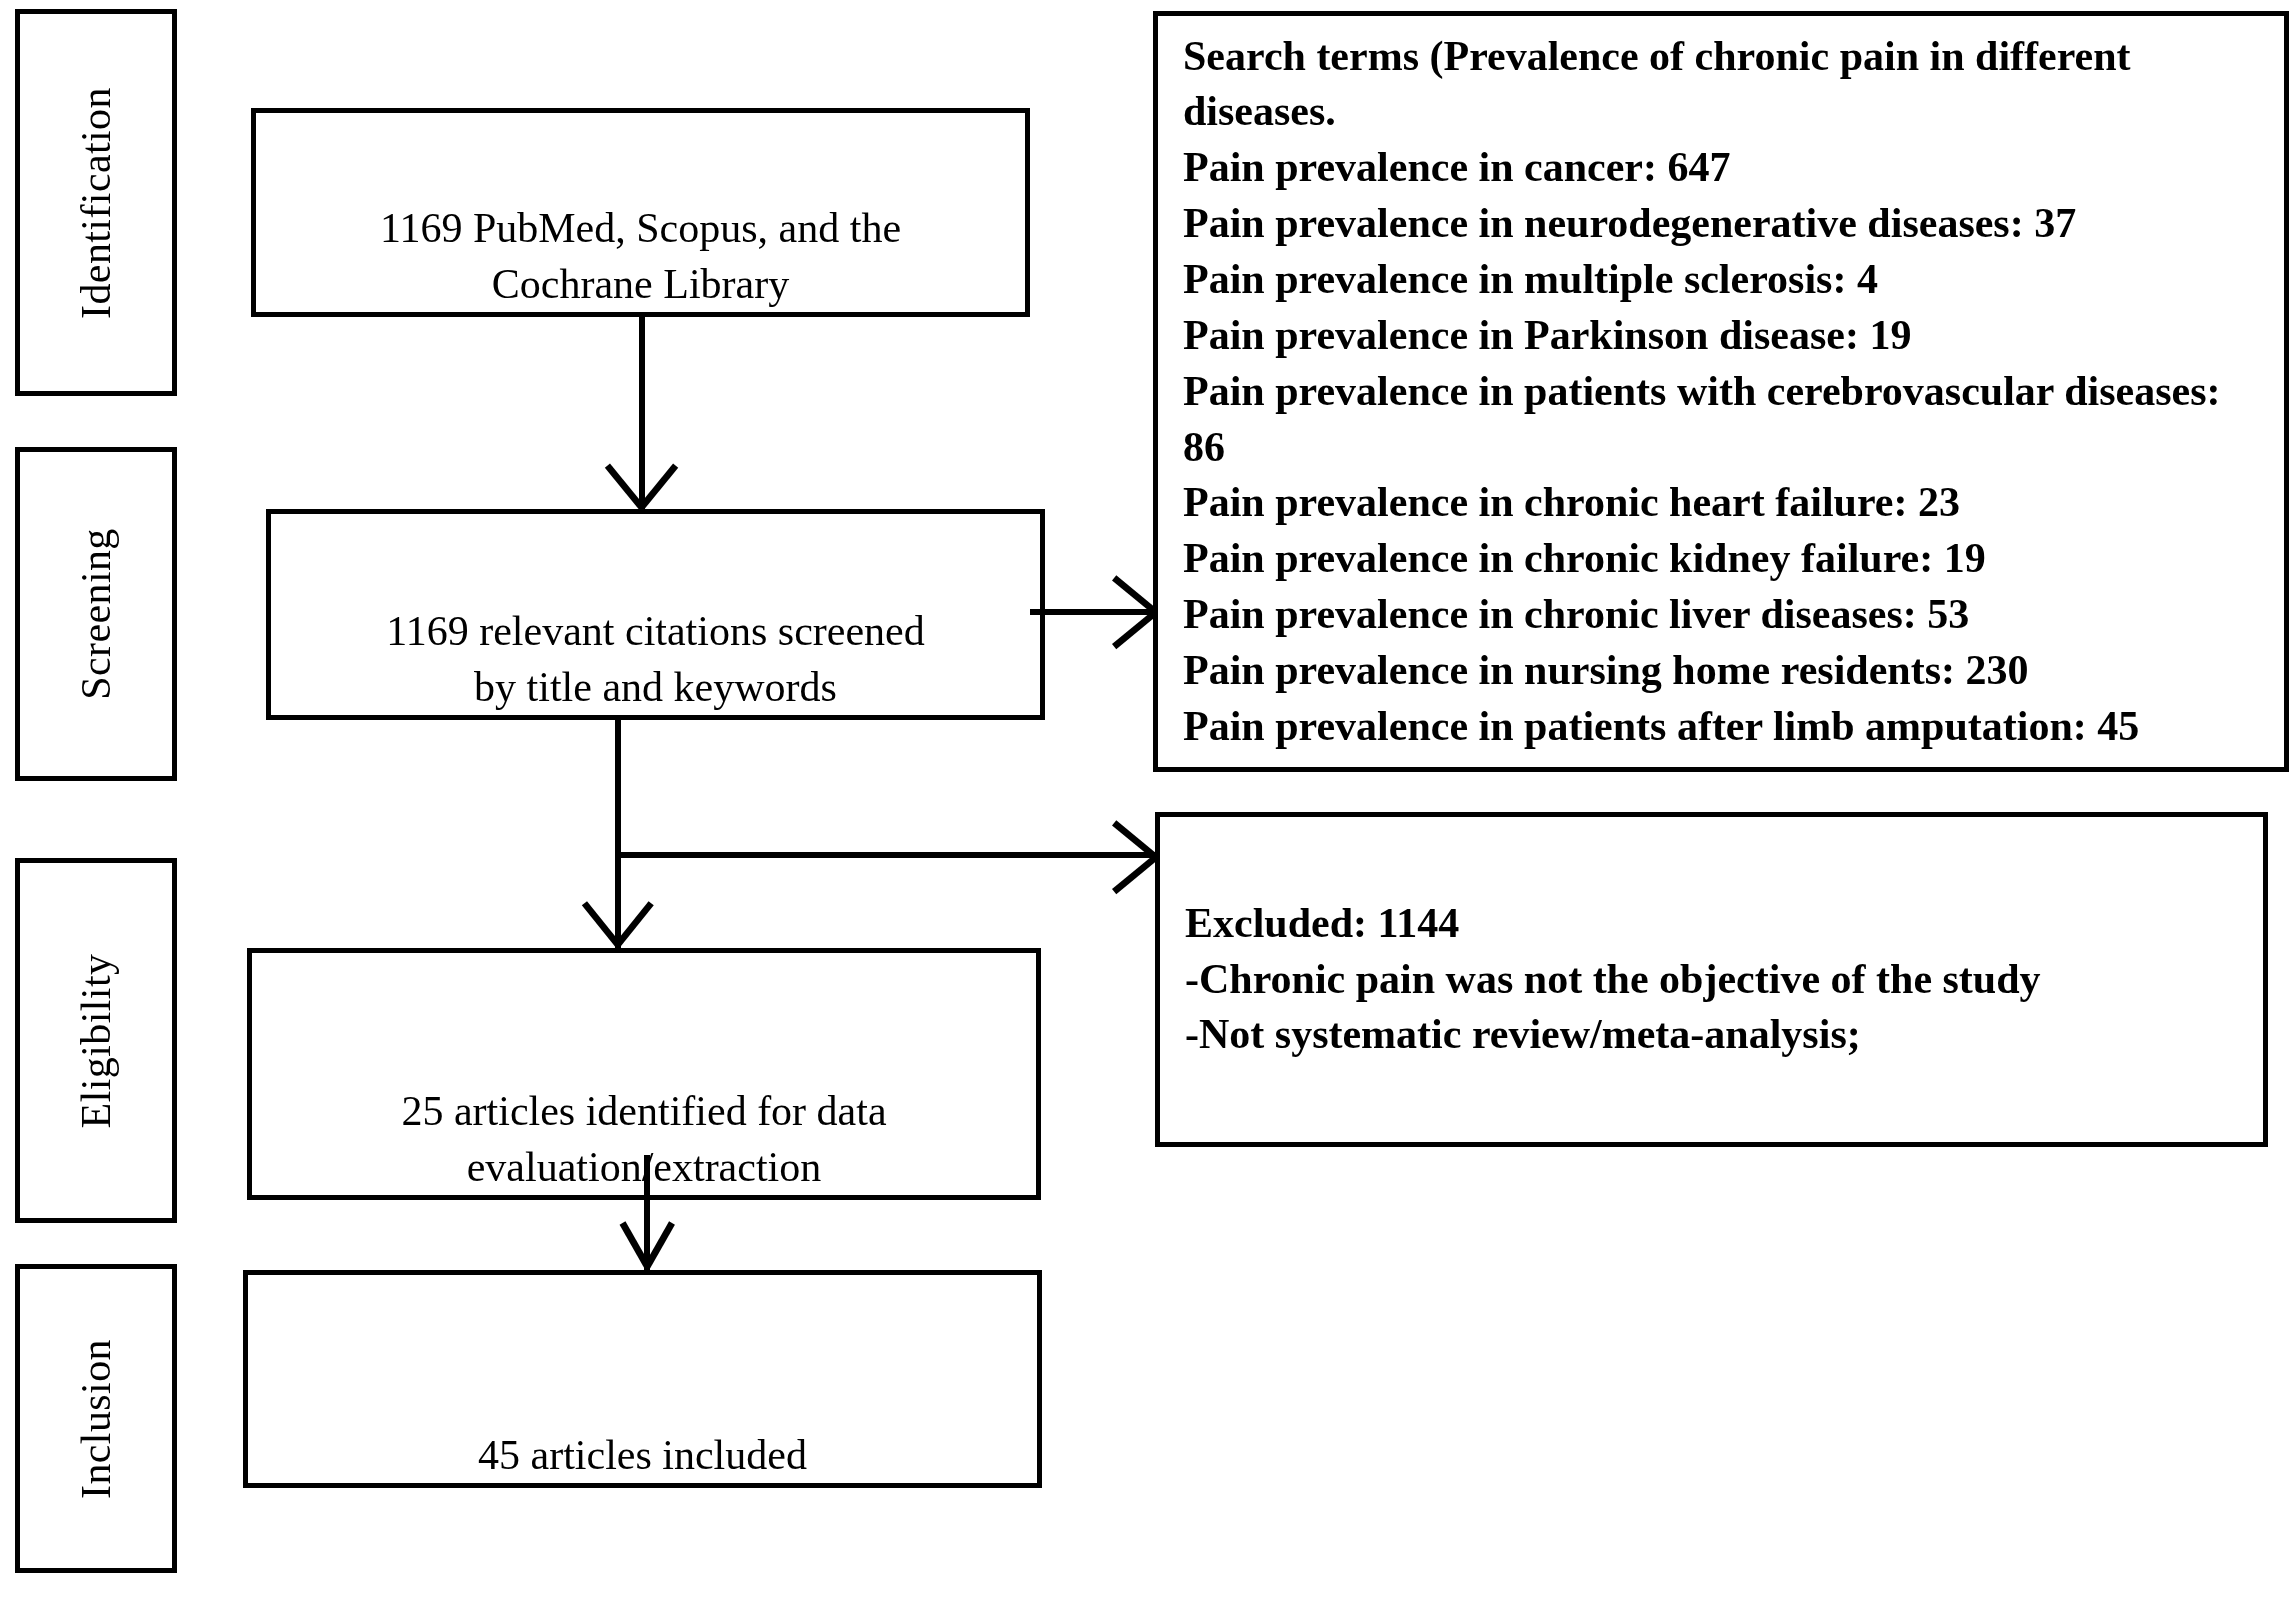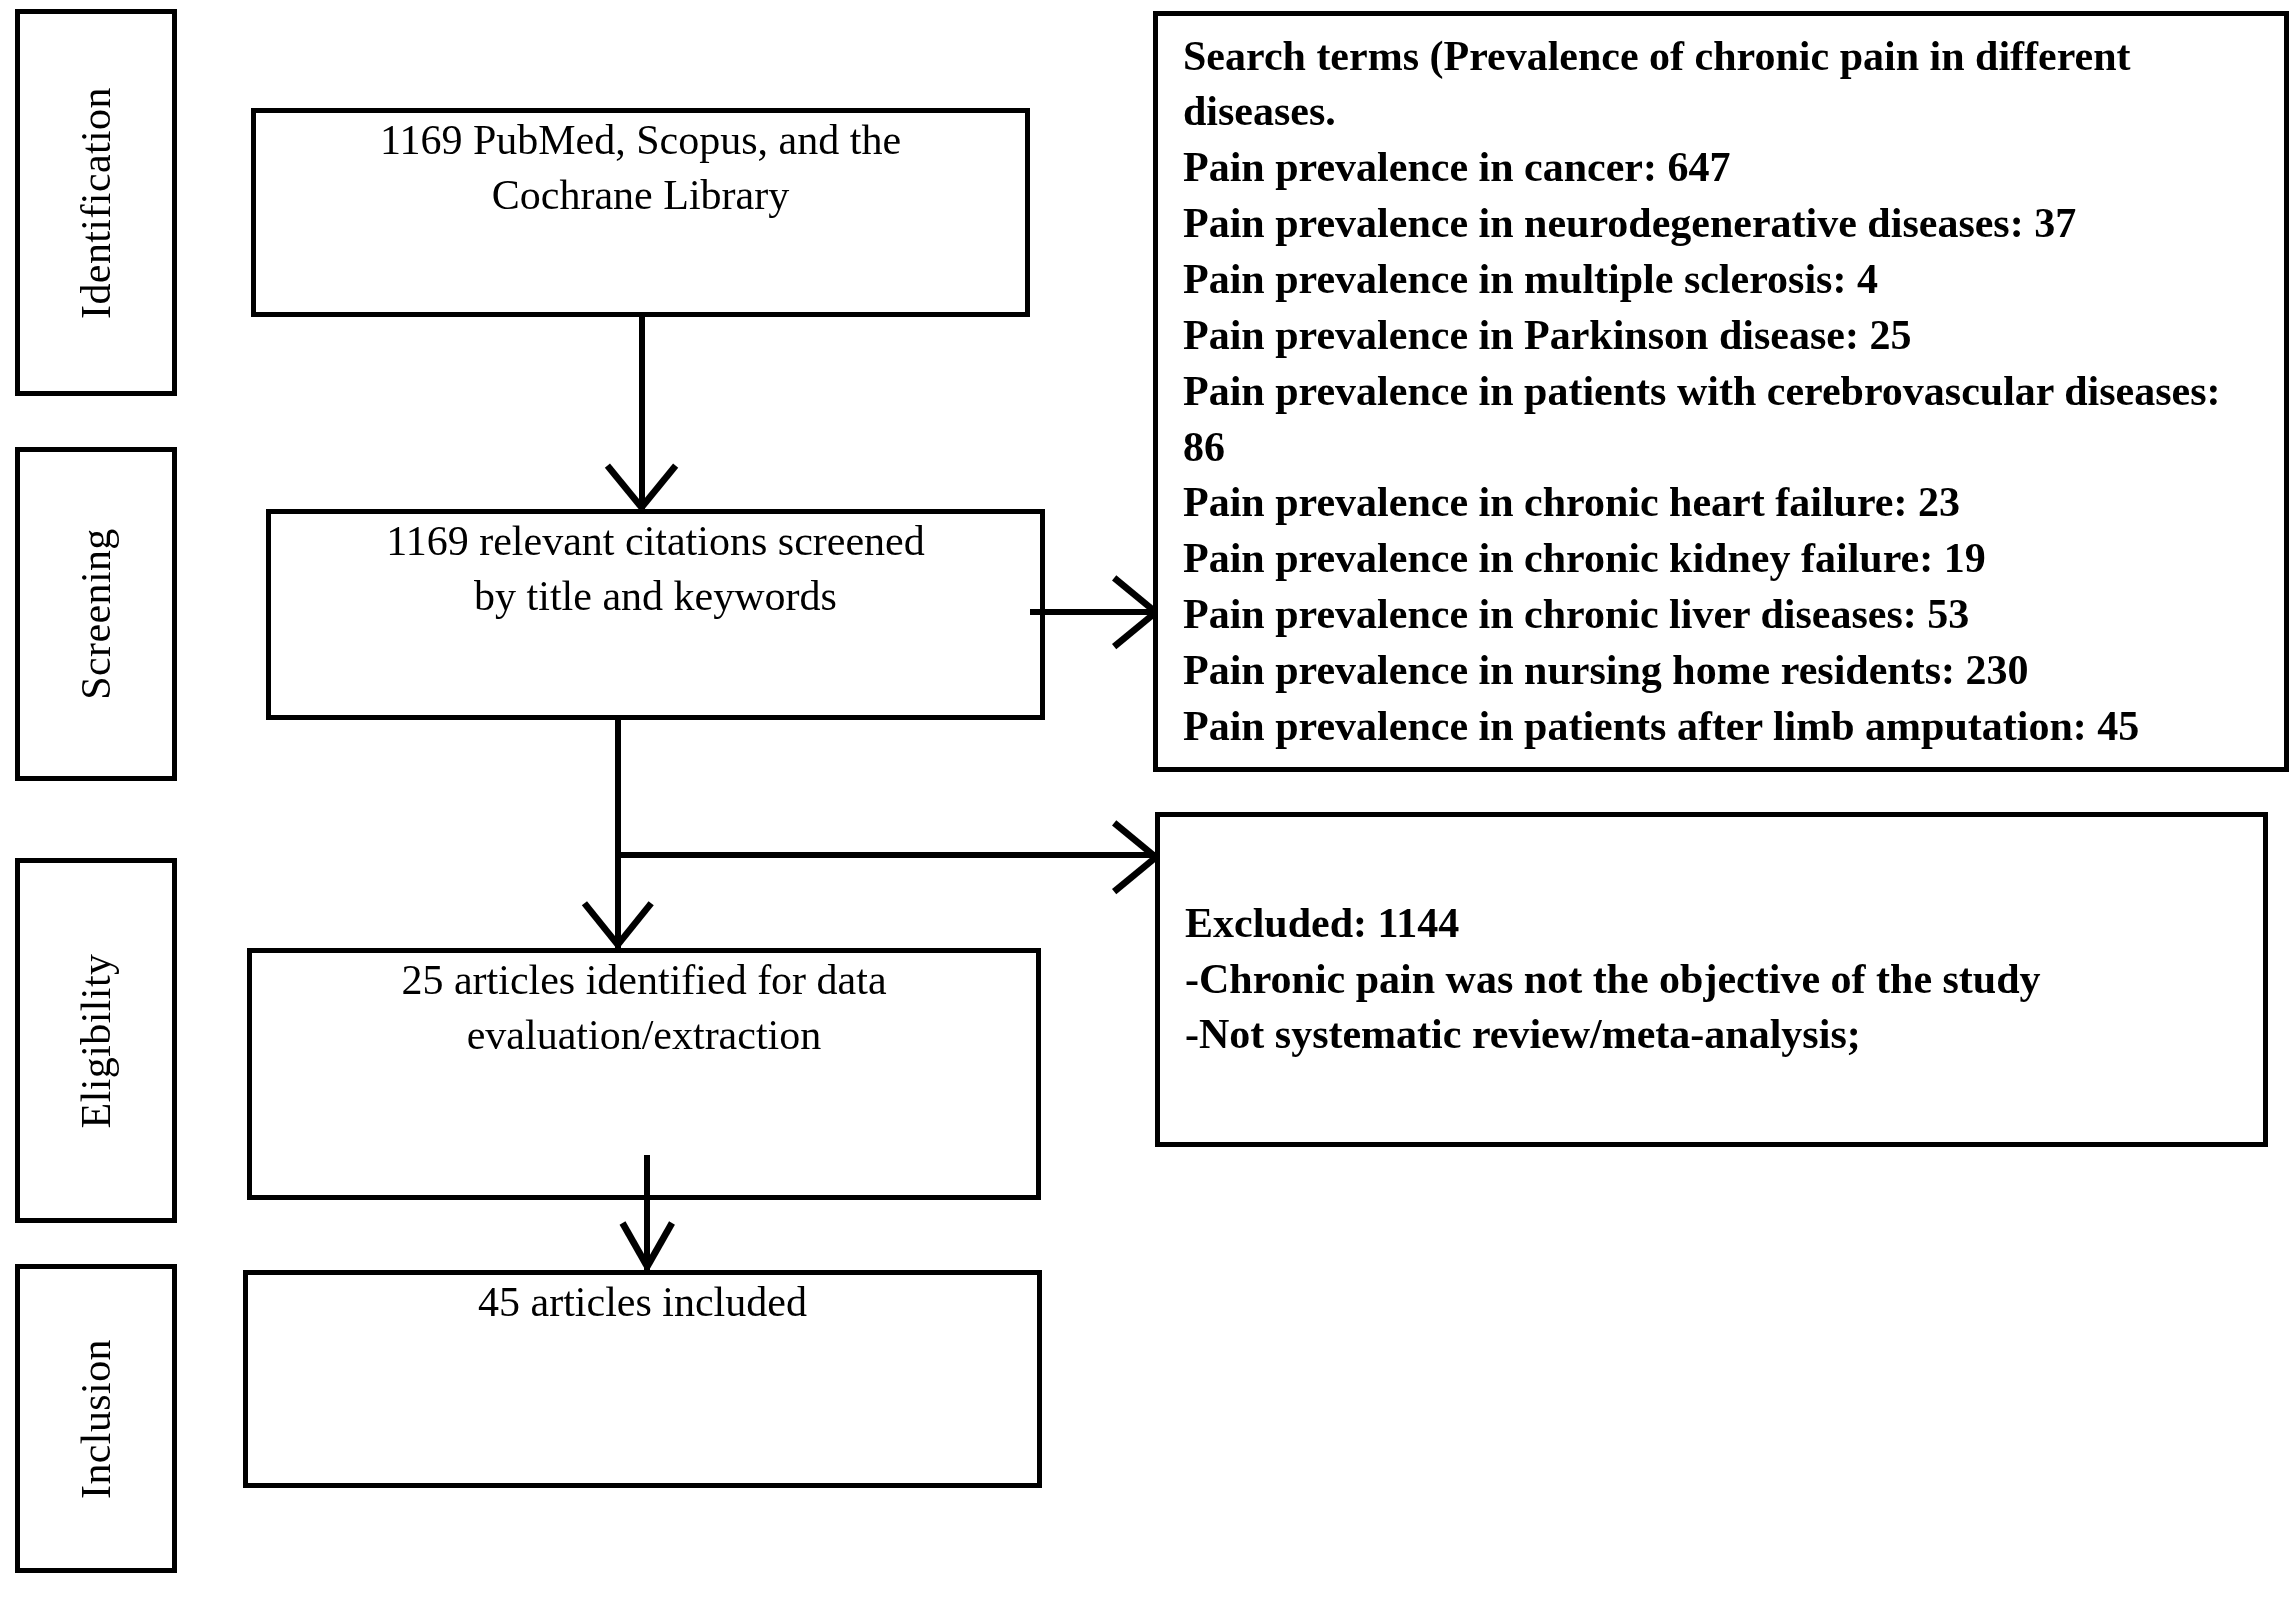--- a/index.html
+++ b/index.html
@@ -36,21 +36,21 @@
     transform: rotate(-90deg);
     white-space: nowrap;
     font-size: 42px;
     line-height: 1;
     letter-spacing: 0.4px;
   }
 
   
   .flow-box {
     display: flex;
-    align-items: flex-start;
+    align-items: flex-end;
     justify-content: center;
     text-align: center;
   }
   .flow-text {
     font-size: 42px;
     line-height: 1.32;
     padding: 0 30px;
   }
 
   
@@ -137,21 +137,21 @@
       <span>45 articles included</span>
     </div>
   </div>
 
   <div class="box note-box" style="left:1153px; top:11.2px; width:1136px; height:761px;">
     <div class="note-text">
       <span class="line wrap">Search terms (Prevalence of chronic pain in different diseases.</span>
       <span class="line">Pain prevalence in cancer: 647</span>
       <span class="line">Pain prevalence in neurodegenerative  diseases: 37</span>
       <span class="line">Pain prevalence in multiple sclerosis: 4</span>
-      <span class="line">Pain prevalence in Parkinson disease: 25</span>
+      <span class="line">Pain prevalence in Parkinson disease: 19</span>
       <span class="line wrap">Pain prevalence in patients with cerebrovascular diseases: 86</span>
       <span class="line">Pain prevalence in chronic heart failure: 23</span>
       <span class="line">Pain prevalence in chronic kidney failure: 19</span>
       <span class="line">Pain prevalence in chronic liver diseases: 53</span>
       <span class="line">Pain prevalence in nursing home residents: 230</span>
       <span class="line">Pain prevalence in patients after limb amputation: 45</span>
     </div>
   </div>
 
   <div class="box note-box" style="left:1155px; top:812px; width:1113px; height:335px;">

